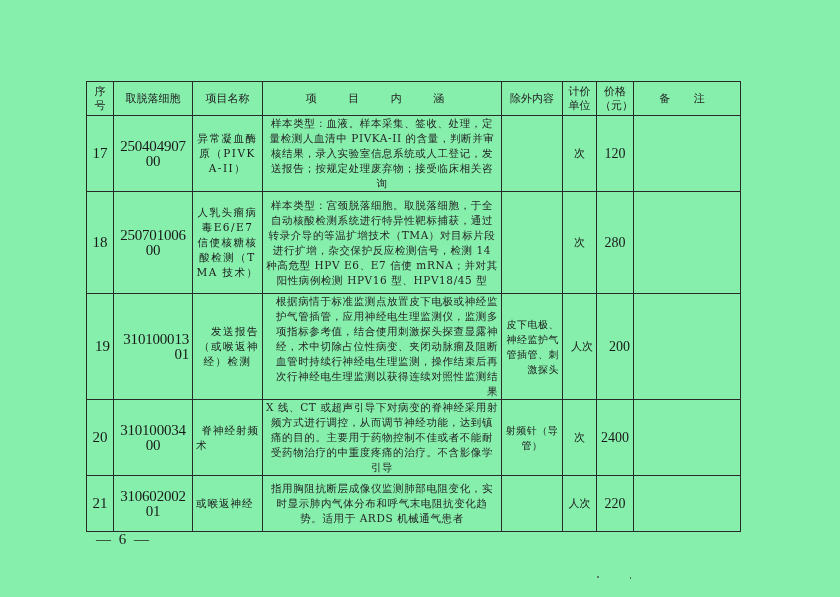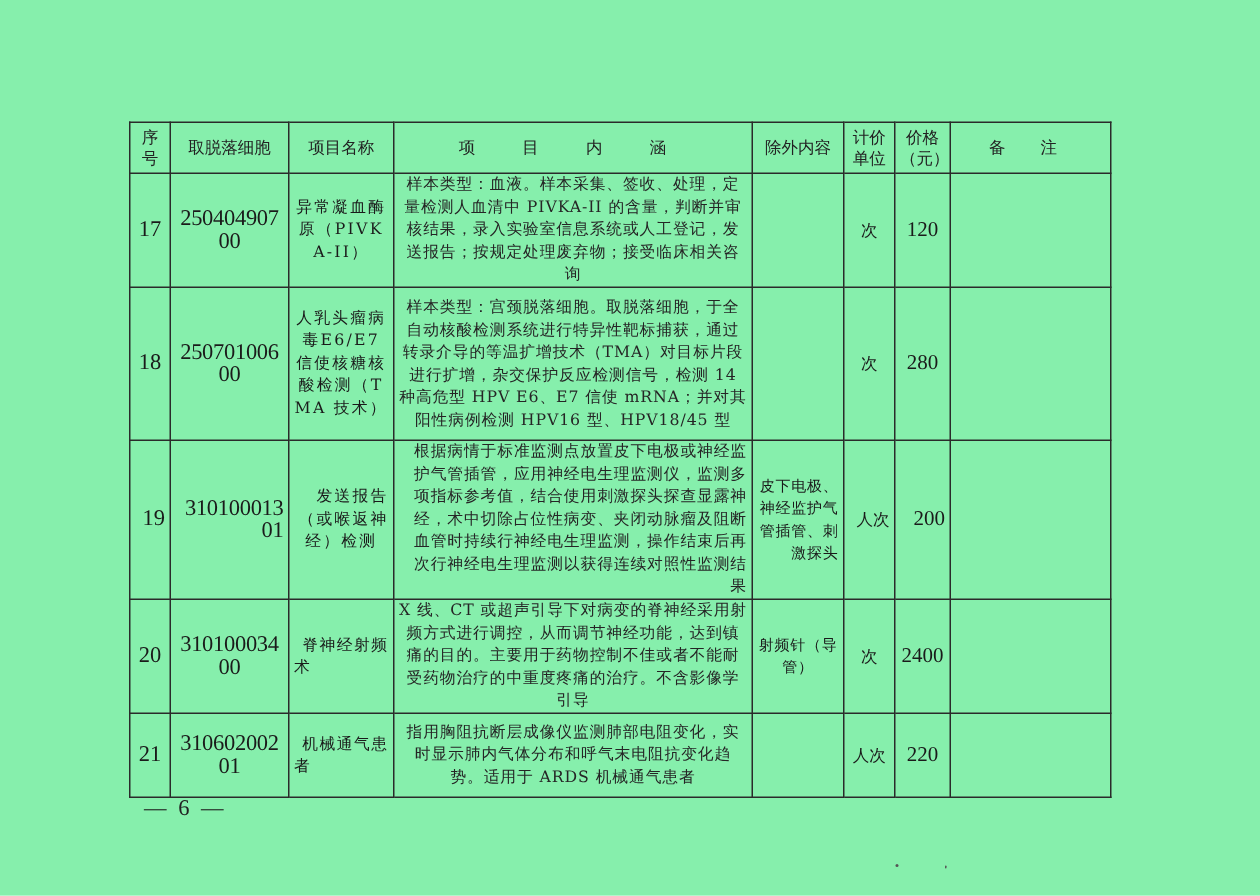--- a/index.html
+++ b/index.html
@@ -150,21 +150,21 @@
         <td class="name left">脊神经射频术</td>
         <td class="content">X 线、CT 或超声引导下对病变的脊神经采用射频方式进行调控，从而调节神经功能，达到镇痛的目的。主要用于药物控制不佳或者不能耐受药物治疗的中重度疼痛的治疗。不含影像学引导</td>
         <td class="excl">射频针（导管）</td>
         <td class="unit">次</td>
         <td class="price">2400</td>
         <td></td>
       </tr>
       <tr class="r21">
         <td class="num">21</td>
         <td class="code">31060200201</td>
-        <td class="name left">机械通气患者</td>
+        <td class="name left">或喉返神经</td>
         <td class="content">指用胸阻抗断层成像仪监测肺部电阻变化，实时显示肺内气体分布和呼气末电阻抗变化趋势。适用于 ARDS 机械通气患者</td>
         <td class="excl"></td>
         <td class="unit">人次</td>
         <td class="price">220</td>
         <td></td>
       </tr>
     </tbody>
   </table>
 
   <div class="page-number">— 6 —</div>

